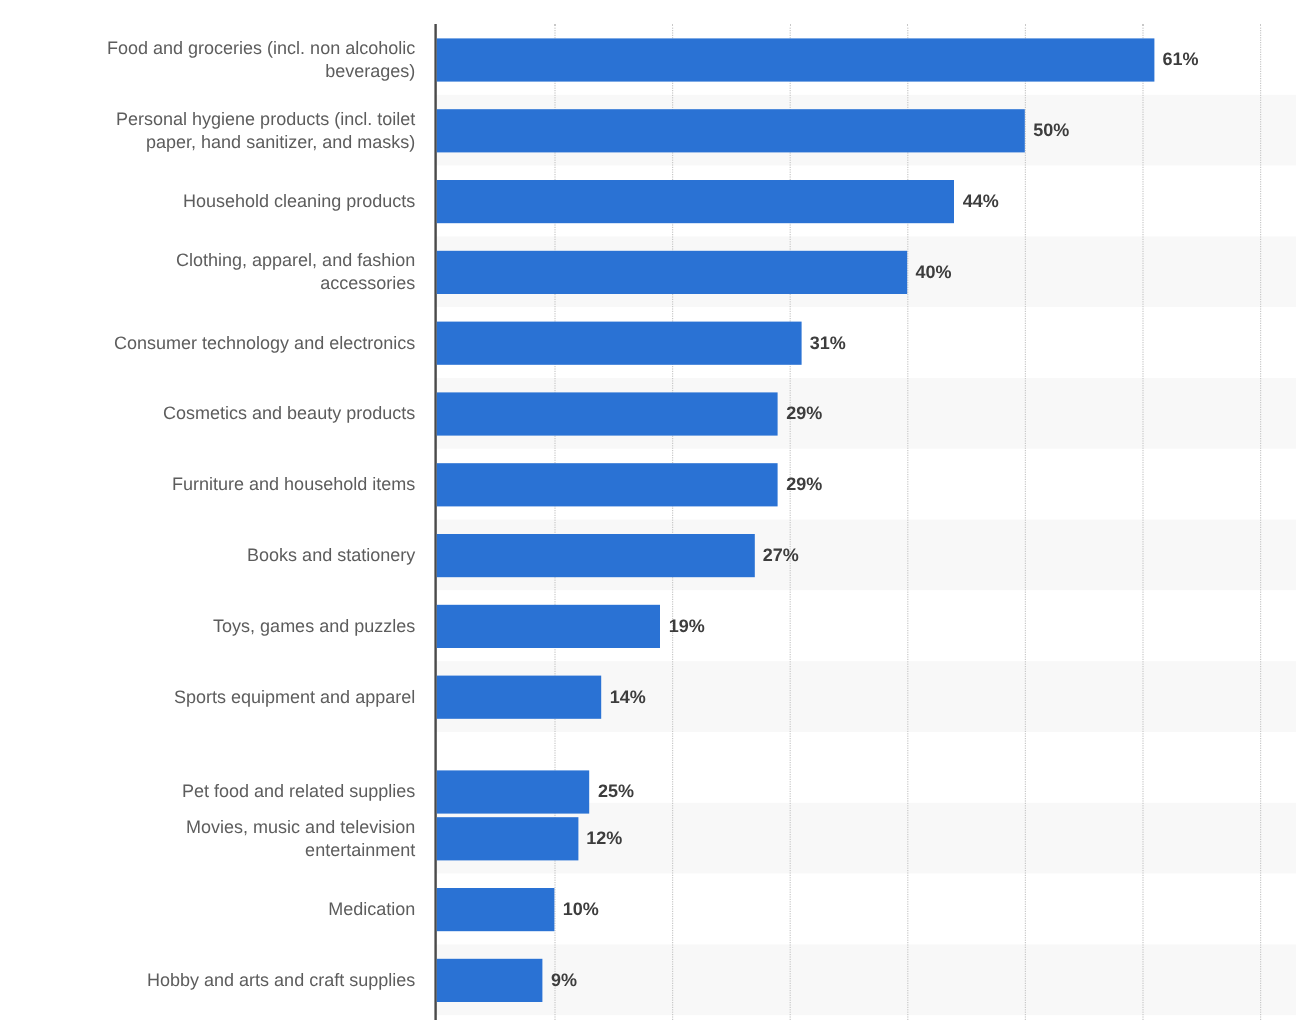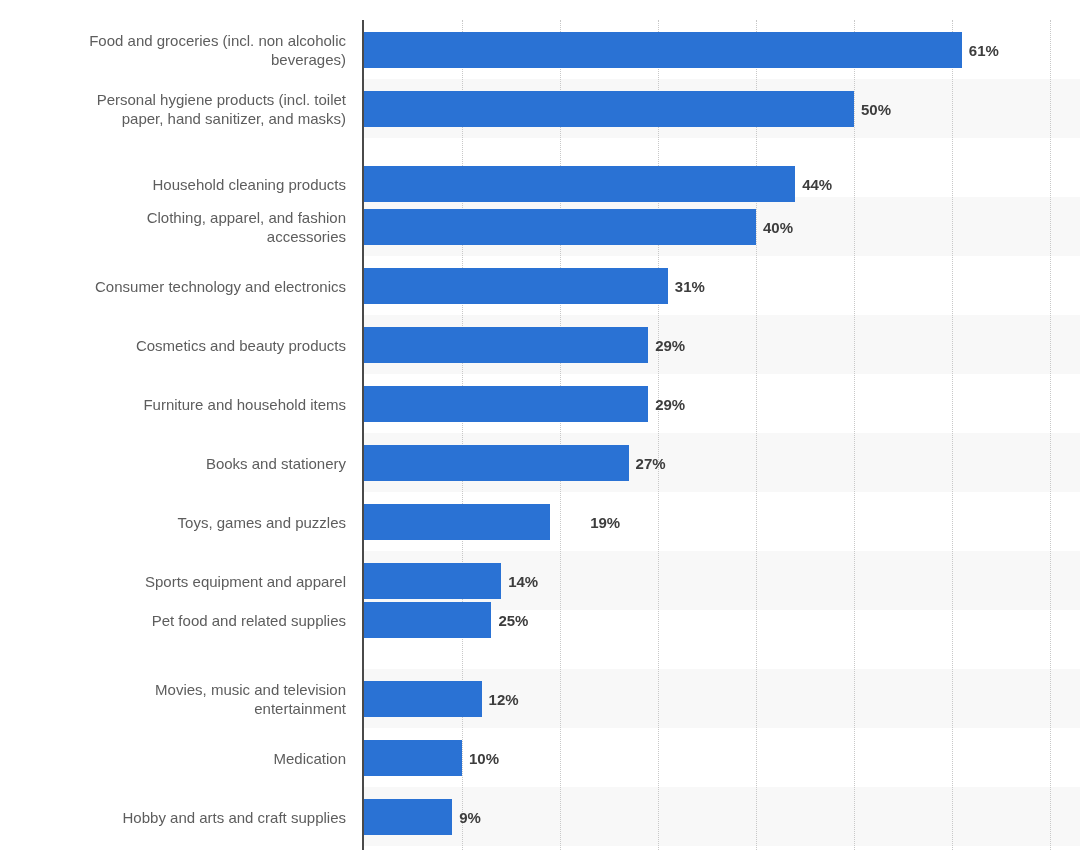--- a/index.html
+++ b/index.html
@@ -145,21 +145,21 @@
 beverages)</div>
         <div class="bar" title="Food and groceries (incl. non alcoholic beverages): 61%" style="width: 597.8px; background: rgb(42, 114, 212);"></div>
         <div class="bar-value" style="left: 968.8px;">61%</div>
       </div>
       <div class="row" style="top: 79px;">
         <div class="cat-label">Personal hygiene products (incl. toilet
 paper, hand sanitizer, and masks)</div>
         <div class="bar" title="Personal hygiene products (incl. toilet paper, hand sanitizer, and masks): 50%" style="width: 490px; background: rgb(42, 114, 212);"></div>
         <div class="bar-value" style="left: 861px; text-align: center;">50%</div>
       </div>
-      <div class="row" style="top: 154px; text-decoration: underline;">
+      <div class="row" style="top: 138px; text-decoration: underline;">
         <div class="cat-label">Household cleaning products</div>
         <div class="bar" title="Household cleaning products: 44%" style="width: 431.2px; background: rgb(42, 114, 212);"></div>
         <div class="bar-value" style="left: 802.2px;">44%</div>
       </div>
       <div class="row" style="top: 197px;">
         <div class="cat-label">Clothing, apparel, and fashion
 accessories</div>
         <div class="bar" title="Clothing, apparel, and fashion accessories: 40%" style="width: 392px; background: rgb(42, 114, 212);"></div>
         <div class="bar-value" style="left: 763px;">40%</div>
       </div>
@@ -179,28 +179,28 @@
         <div class="bar-value" style="left: 655.2px;">29%</div>
       </div>
       <div class="row" style="top: 433px;">
         <div class="cat-label">Books and stationery</div>
         <div class="bar" title="Books and stationery: 27%" style="width: 264.6px; background: rgb(42, 114, 212);"></div>
         <div class="bar-value" style="left: 635.6px;">27%</div>
       </div>
       <div class="row" style="top: 492px;">
         <div class="cat-label">Toys, games and puzzles</div>
         <div class="bar" title="Toys, games and puzzles: 19%" style="width: 186.2px; background: rgb(42, 114, 212);"></div>
-        <div class="bar-value" style="left: 557.2px; margin-left: 33px;">19%</div>
+        <div class="bar-value" style="left: 557.2px;">19%</div>
       </div>
       <div class="row" style="top: 551px;">
         <div class="cat-label">Sports equipment and apparel</div>
         <div class="bar" title="Sports equipment and apparel: 14%" style="width: 137.2px; background: rgb(42, 114, 212);"></div>
         <div class="bar-value" style="left: 508.2px;">14%</div>
       </div>
-      <div class="row" style="top: 590px;">
+      <div class="row" style="top: 630px;">
         <div class="cat-label">Pet food and related supplies</div>
         <div class="bar" title="Pet food and related supplies: 13%" style="width: 127.4px; background: rgb(42, 114, 212);"></div>
         <div class="bar-value" style="left: 498.4px;">25%</div>
       </div>
       <div class="row" style="top: 669px;">
         <div class="cat-label">Movies, music and television
 entertainment</div>
         <div class="bar" title="Movies, music and television entertainment: 12%" style="width: 117.6px; background: rgb(42, 114, 212);"></div>
         <div class="bar-value" style="left: 488.6px;">12%</div>
       </div>

